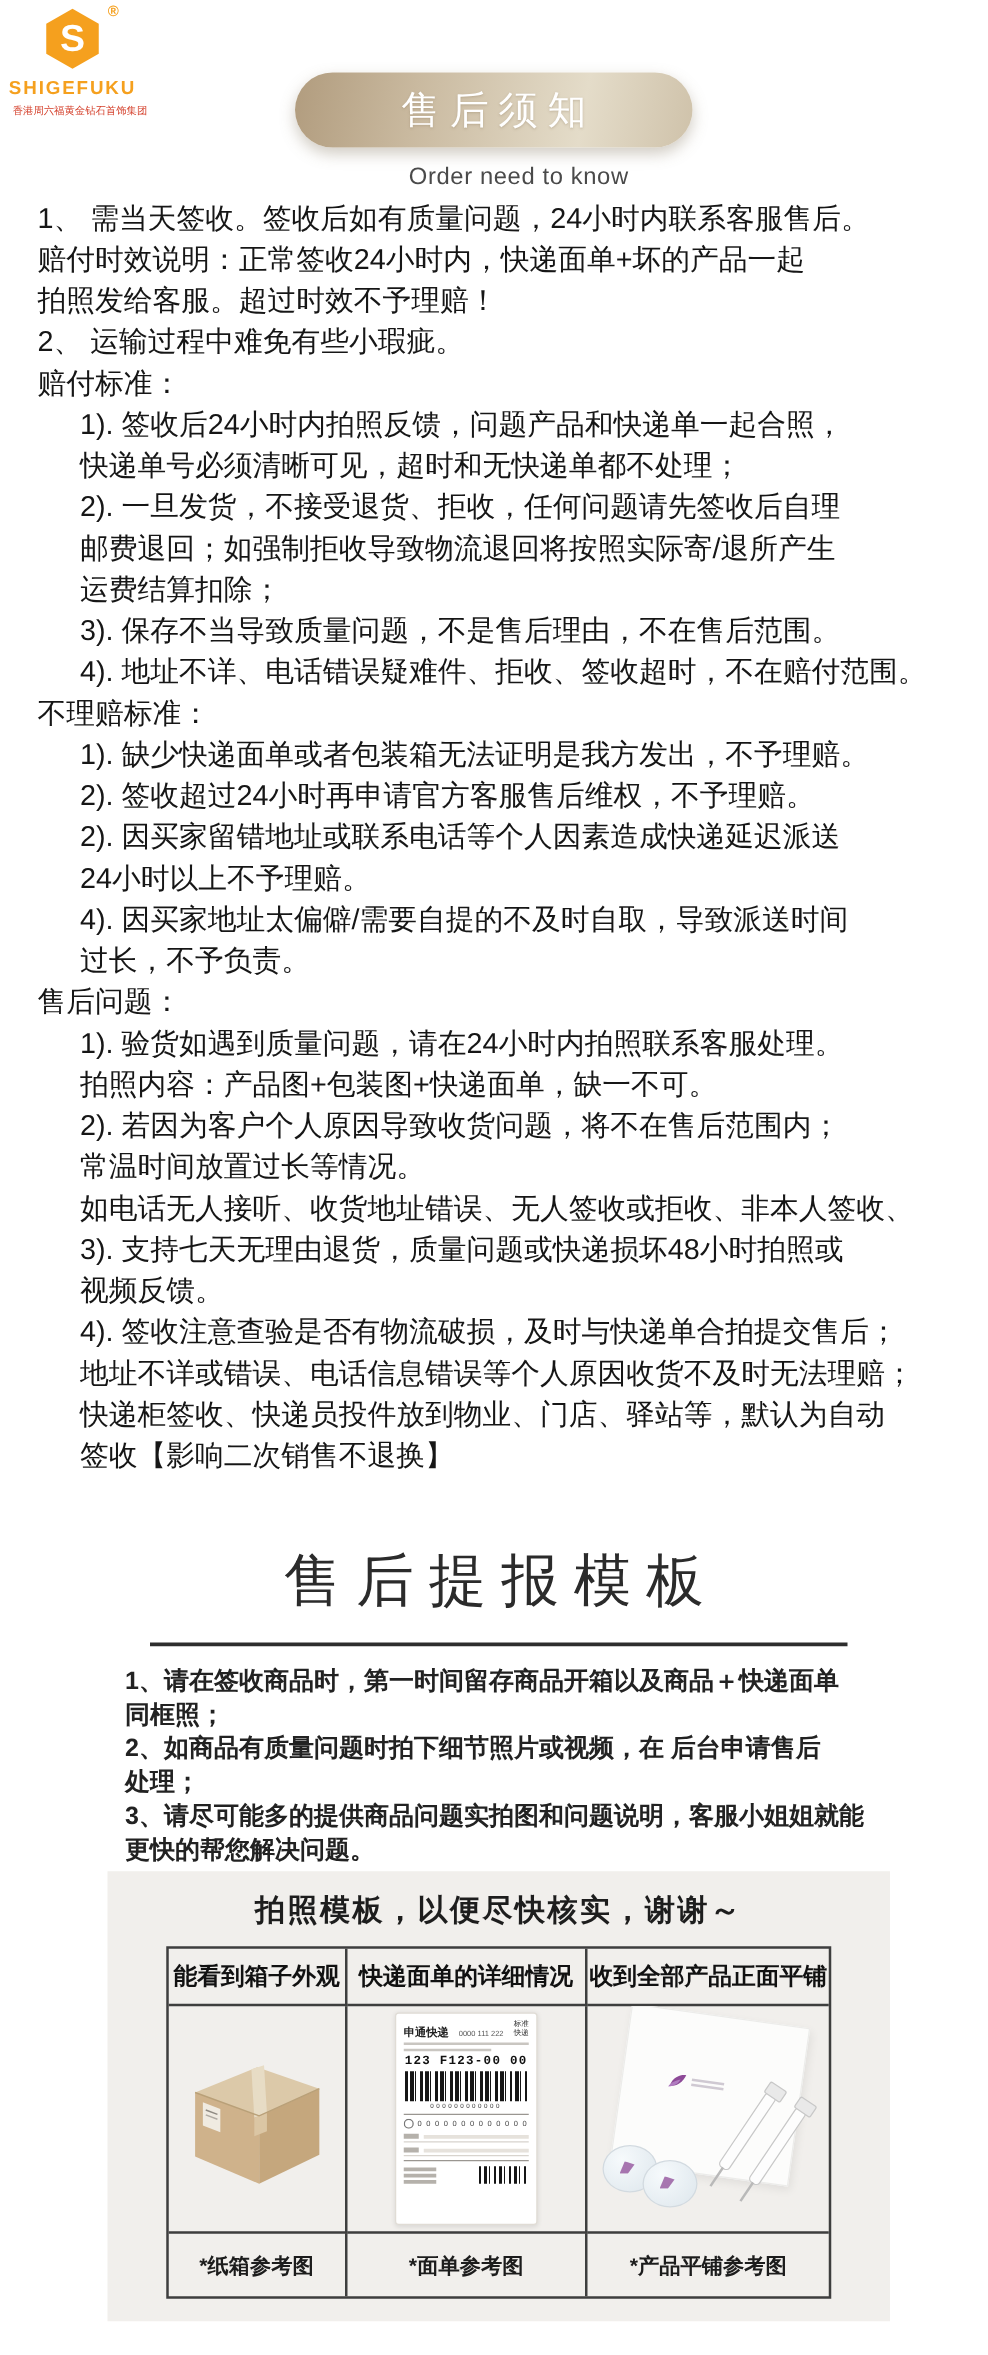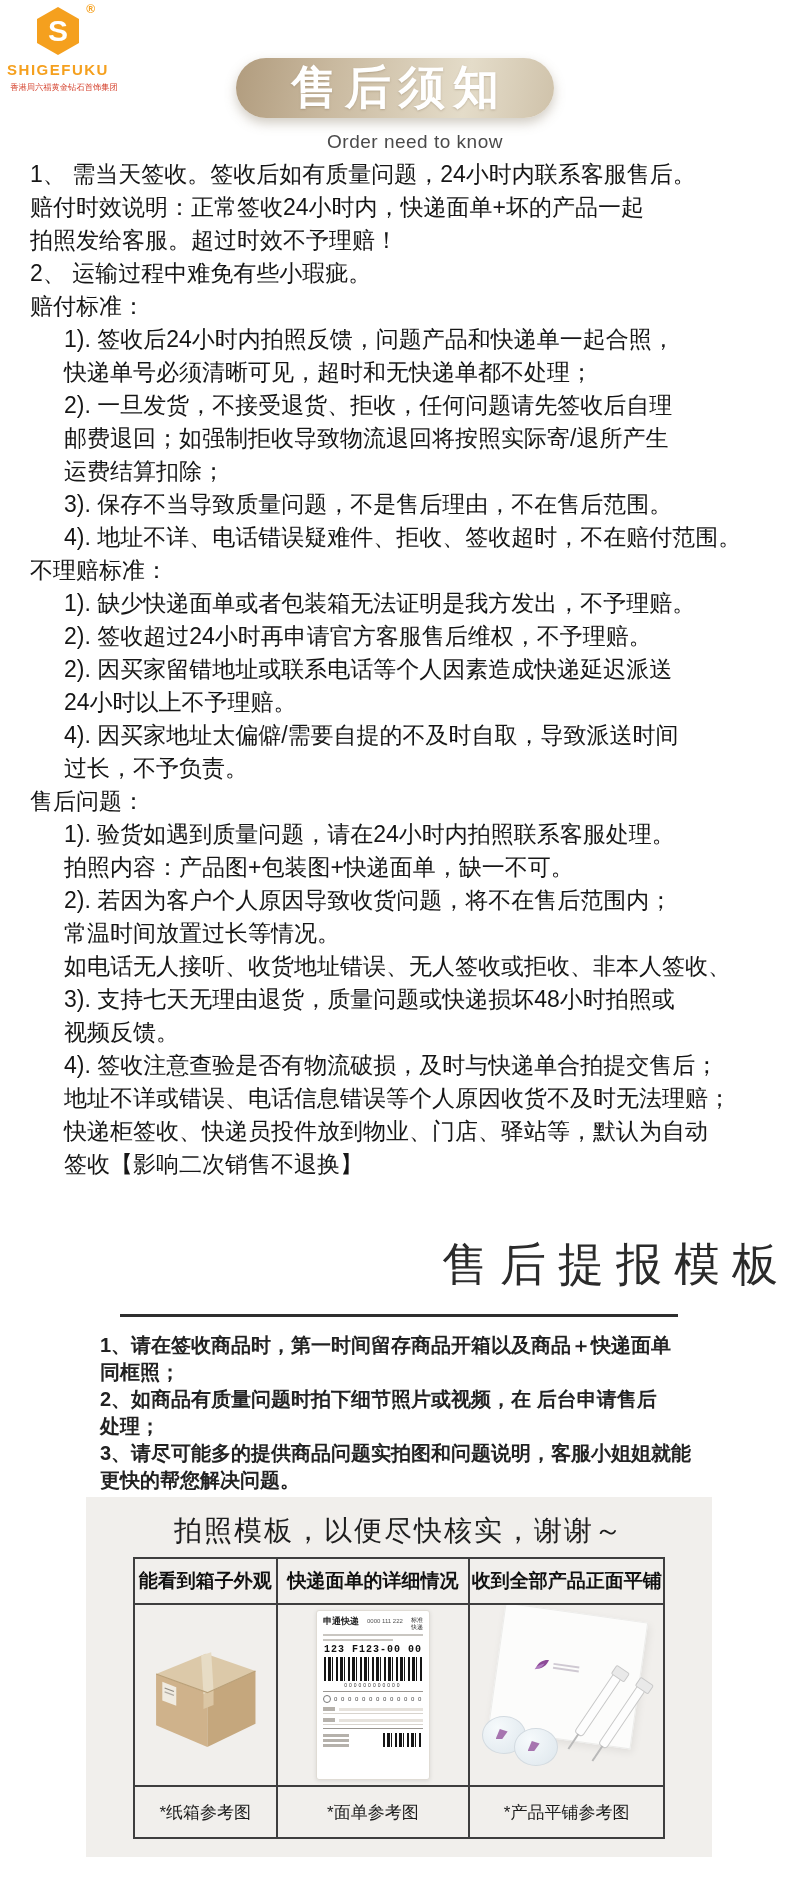--- a/index.html
+++ b/index.html
@@ -14,49 +14,49 @@
   .brand-name{font-size:15px;font-weight:bold;color:#f5a01e;letter-spacing:1.5px;margin-top:1px;}
   .brand-tagline{font-size:9px;color:#d43f2a;margin-top:3px;white-space:nowrap;transform:scale(.92);transform-origin:center;}
   
   .pill{
     position:absolute;top:58px;left:50%;transform:translateX(-50%);
     width:318px;height:60px;border-radius:32px;
     background:linear-gradient(100deg,#b19c7e 0%,#c9b99f 30%,#e4dcc9 72%,#cfc2aa 100%);
     box-shadow:0 5px 12px rgba(120,105,80,.35);
     display:flex;align-items:center;justify-content:center;
   }
-  .pill-title{font-size:46px;font-weight:bold;color:#ffffff;letter-spacing:8px;padding-left:8px;text-shadow:0 1px 2px rgba(130,110,80,.35);}
+  .pill-title{font-size:31px;font-weight:normal;color:#ffffff;letter-spacing:8px;padding-left:8px;text-shadow:0 1px 2px rgba(130,110,80,.35);}
   .subtitle{position:absolute;top:131px;left:0;width:100%;text-align:center;font-size:19px;letter-spacing:.5px;color:#4a4a4a;font-weight:500;padding-left:20px;}
   
   .notice{position:absolute;top:158px;left:30px;right:20px;font-size:23px;line-height:33px;color:#161616;}
   .notice-line{white-space:nowrap;}
   .notice-line.ind{padding-left:34px;}
   
-  .template-title{position:absolute;top:1234px;left:0;width:100%;text-align:right;
+  .template-title{position:absolute;top:1234px;left:0;width:100%;text-align:center;
     font-size:46px;font-weight:400;color:#2b2b2b;letter-spacing:12px;padding-left:12px;box-sizing:border-box;}
   .template-hr{position:absolute;top:1314px;left:120px;width:558px;height:3px;background:#2e2e2e;}
   .template-list{position:absolute;top:1332px;left:100px;width:600px;font-size:20px;line-height:27px;color:#222;font-weight:bold;}
   .template-line{white-space:nowrap;}
   
   .photo-box{position:absolute;top:1497px;left:86px;width:626px;height:360px;background:#f1efec;}
-  .photo-box-title{text-align:center;padding-top:15px;font-size:28px;font-weight:normal;color:#1d1d1d;letter-spacing:2px;white-space:nowrap;}
+  .photo-box-title{text-align:center;padding-top:15px;font-size:24px;font-weight:bold;color:#1d1d1d;letter-spacing:2px;white-space:nowrap;}
   .pbx-table{
     position:absolute;top:60px;left:47px;width:532px;
     display:grid;grid-template-columns:27% 36.5% 36.5%;grid-template-rows:46px 182px 50px;
     border:2px solid #3e3e3e;box-sizing:border-box;
   }
   .pbx-cell{display:flex;align-items:center;justify-content:center;overflow:hidden;}
   .pbx-cell.bR{border-right:2px solid #3e3e3e;}
   .pbx-cell.bB{border-bottom:2px solid #3e3e3e;}
   .pbx-header{font-size:19px;font-weight:bold;color:#111;white-space:nowrap;}
-  .pbx-caption{font-size:17px;font-weight:normal;color:#1c1c1c;white-space:nowrap;}
+  .pbx-caption{font-size:17px;font-weight:bold;color:#1c1c1c;white-space:nowrap;}
   
   .label-card{width:114px;height:170px;background:#fff;border:1px solid #e0dcd5;border-radius:3px;
     box-shadow:0 1px 4px rgba(0,0,0,.10);padding:6px 6px 4px;box-sizing:border-box;font-family:"Liberation Sans",sans-serif;}
-  .label-top{display:flex;justify-content:space-between;align-items:flex-start;}
+  .label-top{display:flex;justify-content:space-between;align-items:flex-end;}
   .label-courier{font-size:9px;font-weight:bold;color:#222;line-height:9px;}
   .label-num{font-size:6px;color:#555;padding-top:1px;}
   .label-service{font-size:6px;color:#333;line-height:7px;text-align:right;}
   .label-microrow{height:2px;background:#c9c6c1;margin:3px 0 2px;}
   .label-microrow.short{width:70%;}
   .label-code{font-family:"Liberation Mono","DejaVu Sans Mono",monospace;font-size:10px;font-weight:bold;color:#111;
     text-align:center;letter-spacing:1px;margin-top:3px;white-space:nowrap;}
   .barcode{background:repeating-linear-gradient(90deg,#151515 0 2px,transparent 2px 4px,#151515 4px 7px,transparent 7px 8px,#151515 8px 9px,transparent 9px 12px);}
   .barcode.big{height:24px;margin:2px 1px 1px;}
   .label-digits{font-size:5px;letter-spacing:2px;color:#333;text-align:center;}

